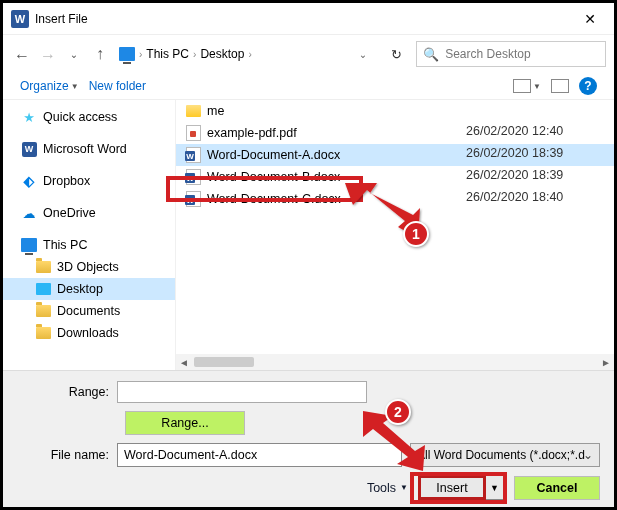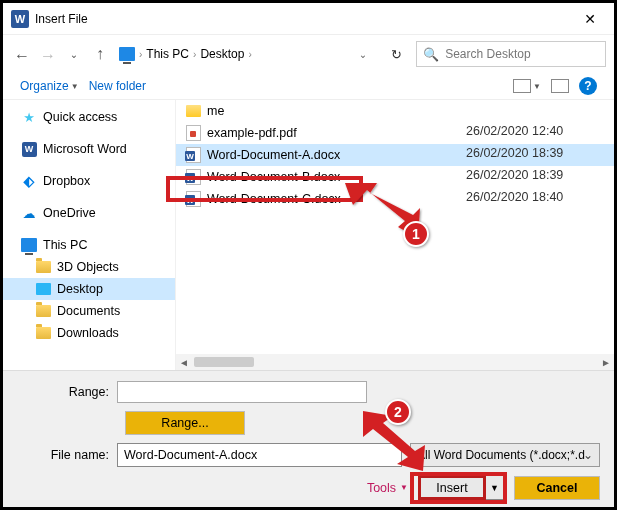--- a/index.html
+++ b/index.html
@@ -57,27 +57,27 @@
   .folder-small{width:15px;height:12px;background:linear-gradient(#ffe082,#ffca28);display:inline-block;border-radius:1px;}
 
   .hscroll { position:absolute; bottom:0; left:0; right:0; height:16px; background:#f3f3f3; display:flex; align-items:center;}
   .hscroll .arrow{width:16px;text-align:center;color:#666;font-size:10px;}
   .hscroll .thumb{height:10px;background:#ccc;flex:0 0 60px;margin-left:2px;border-radius:2px;}
 
   .bottom-panel { background:#f0f0f0; border-top:1px solid #ddd; padding:10px 14px 12px; position:relative;}
   .row { display:flex; align-items:center; margin-bottom:8px;}
   .lbl { width:100px; text-align:right; font-size:12.5px; padding-right:8px; color:#000;}
   .range-input { width:250px; height:22px; border:1px solid #aaa; background:#fff; font-size:12px; padding:0 4px;}
-  .btn { background:#eab308; border:1px solid #bbb; font-size:12.5px; height:24px; display:flex; align-items:center; justify-content:center;}
+  .btn { background:#bef264; border:1px solid #bbb; font-size:12.5px; height:24px; display:flex; align-items:center; justify-content:center;}
   .range-btn { width:120px; margin-left:108px;}
   .filename-input { flex:1; height:24px; border:1px solid #888; background:#fff; font-size:12.5px; padding:0 6px;}
   .filetype { width:190px; height:24px; border:1px solid #999; background:#e9e9e9; font-size:12px; padding:0 18px 0 6px; margin-left:8px; display:flex; align-items:center; position:relative; white-space:nowrap; overflow:hidden;}
   .filetype::after{content:"⌄"; position:absolute; right:6px; color:#444; font-size:12px;}
   .actions { display:flex; justify-content:flex-end; align-items:center; gap:10px; margin-top:6px;}
-  .tools-link { font-size:12.5px; color:#be185d; display:flex; align-items:center; gap:4px;}
+  .tools-link { font-size:12.5px; color:#0f172a; display:flex; align-items:center; gap:4px;}
   .insert-btn { width:86px; height:25px; display:flex;}
   .insert-btn .main{flex:1;border:3px solid #b91c1c;background:#e9e9e9;display:flex;align-items:center;justify-content:center;font-size:12.5px;}
   .insert-btn .drop{width:18px;border:1px solid #888;border-left:0;background:#e9e9e9;display:flex;align-items:center;justify-content:center;font-size:9px;}
   .cancel-btn { width:86px;font-weight:bold;}
 
   
   .red-box { position:absolute; border:4px solid #d32023; pointer-events:none; z-index:10;}
   .badge { position:absolute; width:26px;height:26px;border-radius:50%;background:#d32023;border:2px solid #fff;color:#fff;font-weight:bold;font-size:14px;display:flex;align-items:center;justify-content:center;z-index:12; box-shadow:1px 1px 3px rgba(0,0,0,.4);}
   .arrow-svg{position:absolute;z-index:11;pointer-events:none;}
 </style>

